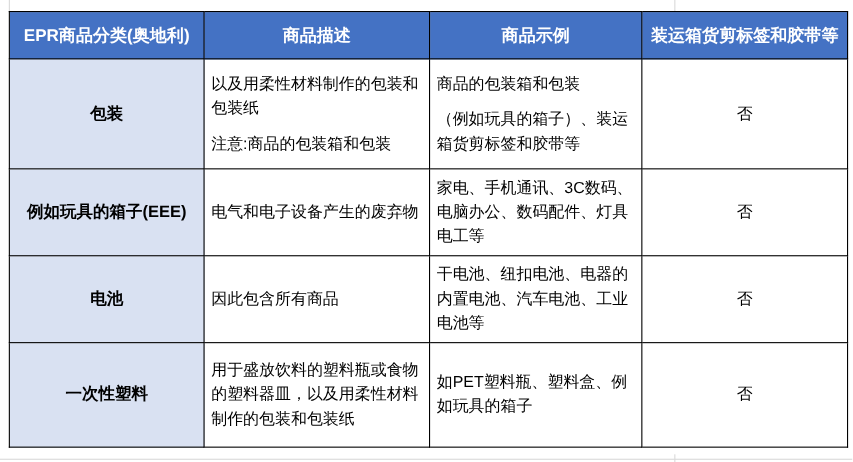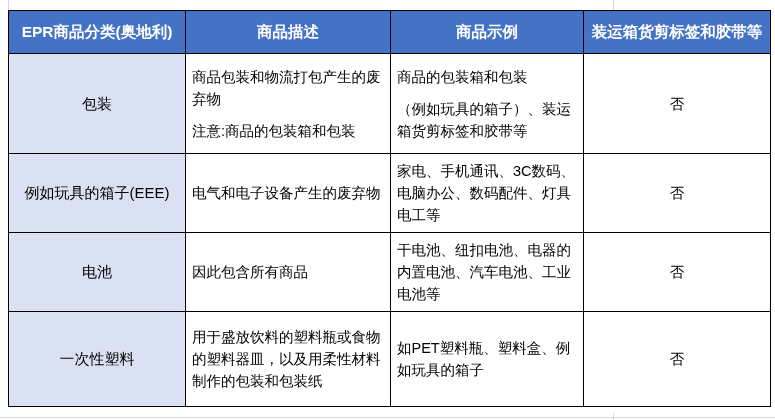--- a/index.html
+++ b/index.html
@@ -30,21 +30,21 @@
     height: 43px; text-align: center; padding: 2px 4px;
   }
   tbody td { font-size: 14.5px; line-height: 22px; padding: 4px 6px; }
   tbody tr:nth-child(1) { height: 100px; }
   tbody tr:nth-child(2) { height: 79px;  }
   tbody tr:nth-child(3) { height: 79px;  }
   tbody tr:nth-child(4) { height: 95px;  }
 
   td.cat-cell {
     background: var(--category-bg, #D9E1F2);
-    font-weight: normal; font-size: 15px; text-align: center; padding: 2px 4px;
+    font-weight: bold; font-size: 15px; text-align: center; padding: 2px 4px;
   }
   td.wh-cell { text-align: center; }
   .cell-par { margin: 0; }
   .cell-par + .cell-par { margin-top: 10px; }
 </style>
 </head>
 <body>
 
 <div class="sheet">
 
@@ -65,21 +65,21 @@
         <th>EPR商品分类(奥地利)</th>
         <th>商品描述</th>
         <th>商品示例</th>
         <th>装运箱货剪标签和胶带等</th>
       </tr>
     </thead>
     <tbody>
         <tr>
           <td class="cat-cell">包装</td>
           <td class="desc-cell">
-            <p class="cell-par">商品包装和物流打包产生的废弃物</p>
+            <p class="cell-par">以及用柔性材料制作的包装和包装纸</p>
             <p class="cell-par">注意:商品的包装箱和包装</p>
           </td>
           <td class="ex-cell">
             <p class="cell-par">商品的包装箱和包装</p>
             <p class="cell-par">（例如玩具的箱子）、装运箱货剪标签和胶带等</p>
           </td>
           <td class="wh-cell">否</td>
         </tr>
         <tr>
           <td class="cat-cell">例如玩具的箱子(EEE)</td>

